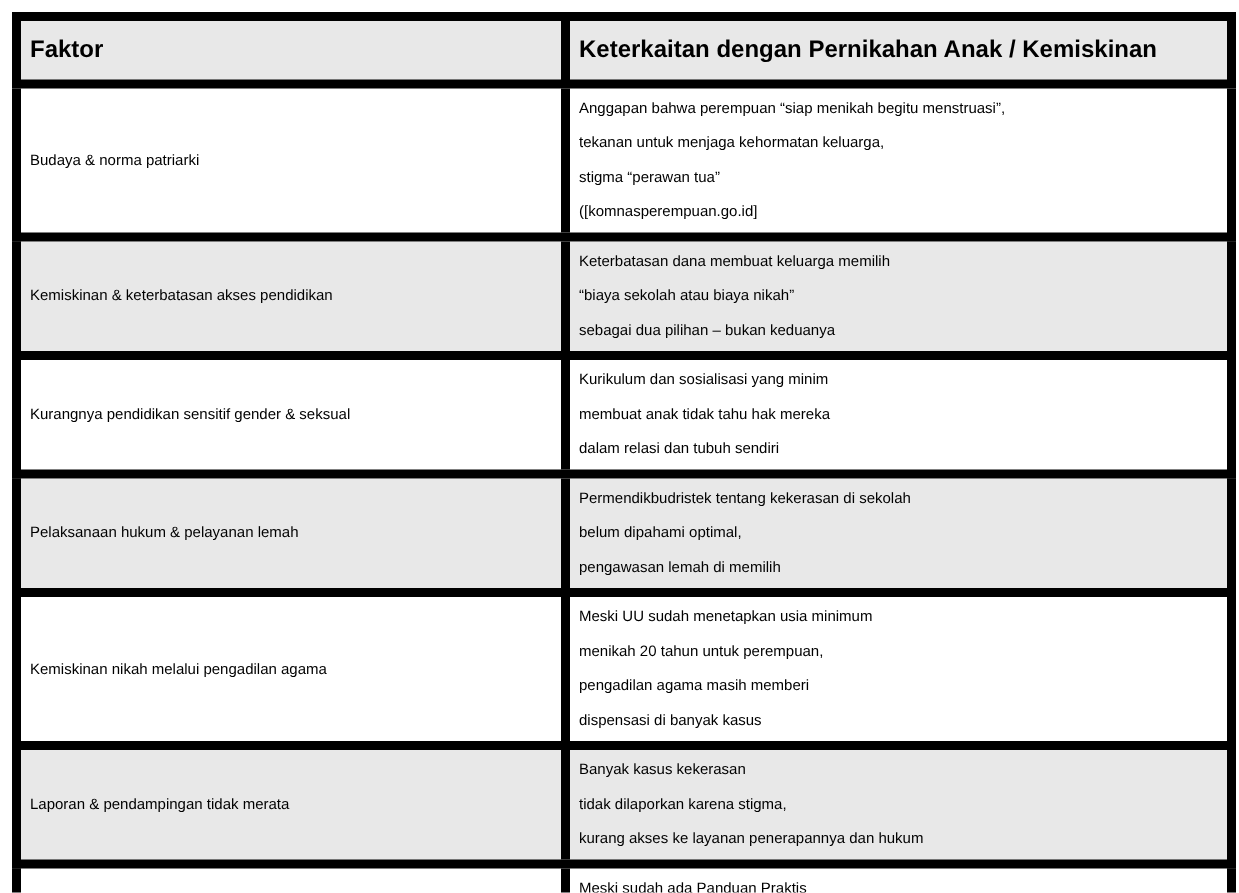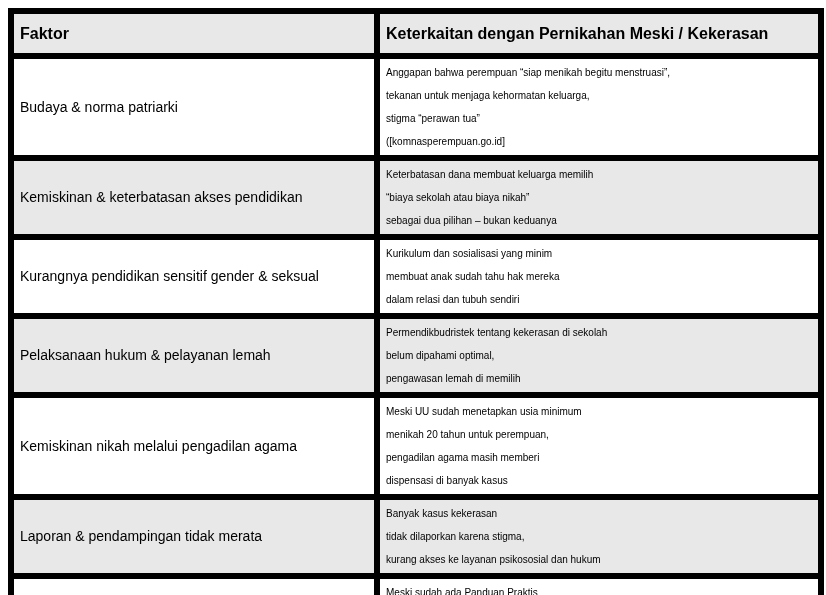--- a/index.html
+++ b/index.html
@@ -40,21 +40,21 @@
     border-bottom: 3px solid #000000;
     background: #e8e8e8;
     font-size: 16px;
     font-weight: bold;
   }
   thead tr { height: 45px; }
   tbody td {
     font-size: 10px;
     line-height: 23px;
   }
-  td.faktor { font-size: 14px; }
+  td.faktor { font-size: 10px; }
   td.detail { white-space: pre-line; }
   
   tbody tr:nth-child(even) td { background: #e8e8e8; }
   tbody tr:nth-child(odd) td { background: #ffffff; }
   
   tbody tr:nth-child(1) { height: 93px; }
   tbody tr:nth-child(2) { height: 69px; }
   tbody tr:nth-child(3) { height: 72px; }
   tbody tr:nth-child(4) { height: 67px; }
   tbody tr:nth-child(5) { height: 93px; }
@@ -66,61 +66,61 @@
 
 <div class="page">
   <table class="factors-table">
     <colgroup>
       <col class="col-faktor">
       <col class="col-detail">
     </colgroup>
     <thead>
       <tr class="header-row">
         <th>Faktor</th>
-        <th>Keterkaitan dengan Pernikahan Meski / Kekerasan</th>
+        <th>Keterkaitan dengan Pernikahan Anak / Kemiskinan</th>
       </tr>
     </thead>
     <tbody>
       <tr>
         <td class="faktor">Budaya &amp; norma patriarki</td>
         <td class="detail">Anggapan bahwa perempuan “siap menikah begitu menstruasi”,
 tekanan untuk menjaga kehormatan keluarga,
 stigma “perawan tua”
 ([komnasperempuan.go.id]</td>
       </tr>
       <tr>
         <td class="faktor">Kemiskinan &amp; keterbatasan akses pendidikan</td>
         <td class="detail">Keterbatasan dana membuat keluarga memilih
 “biaya sekolah atau biaya nikah”
 sebagai dua pilihan – bukan keduanya</td>
       </tr>
       <tr>
         <td class="faktor">Kurangnya pendidikan sensitif gender &amp; seksual</td>
         <td class="detail">Kurikulum dan sosialisasi yang minim
-membuat anak sudah tahu hak mereka
+membuat anak tidak tahu hak mereka
 dalam relasi dan tubuh sendiri</td>
       </tr>
       <tr>
         <td class="faktor">Pelaksanaan hukum &amp; pelayanan lemah</td>
         <td class="detail">Permendikbudristek tentang kekerasan di sekolah
 belum dipahami optimal,
 pengawasan lemah di memilih</td>
       </tr>
       <tr>
         <td class="faktor">Kemiskinan nikah melalui pengadilan agama</td>
         <td class="detail">Meski UU sudah menetapkan usia minimum
 menikah 20 tahun untuk perempuan,
 pengadilan agama masih memberi
 dispensasi di banyak kasus</td>
       </tr>
       <tr>
         <td class="faktor">Laporan &amp; pendampingan tidak merata</td>
         <td class="detail">Banyak kasus kekerasan
 tidak dilaporkan karena stigma,
-kurang akses ke layanan psikososial dan hukum</td>
+kurang akses ke layanan penerapannya dan hukum</td>
       </tr>
       <tr>
         <td class="faktor">Ketidaksesuaian kebijakan daerah</td>
         <td class="detail">Meski sudah ada Panduan Praktis
 Pelaksanaan STRANAS PPA untuk daerah,
 penerapannya tidak merata. ([kemenpppa.go.id]</td>
       </tr>
     </tbody>
   </table>
 </div>

